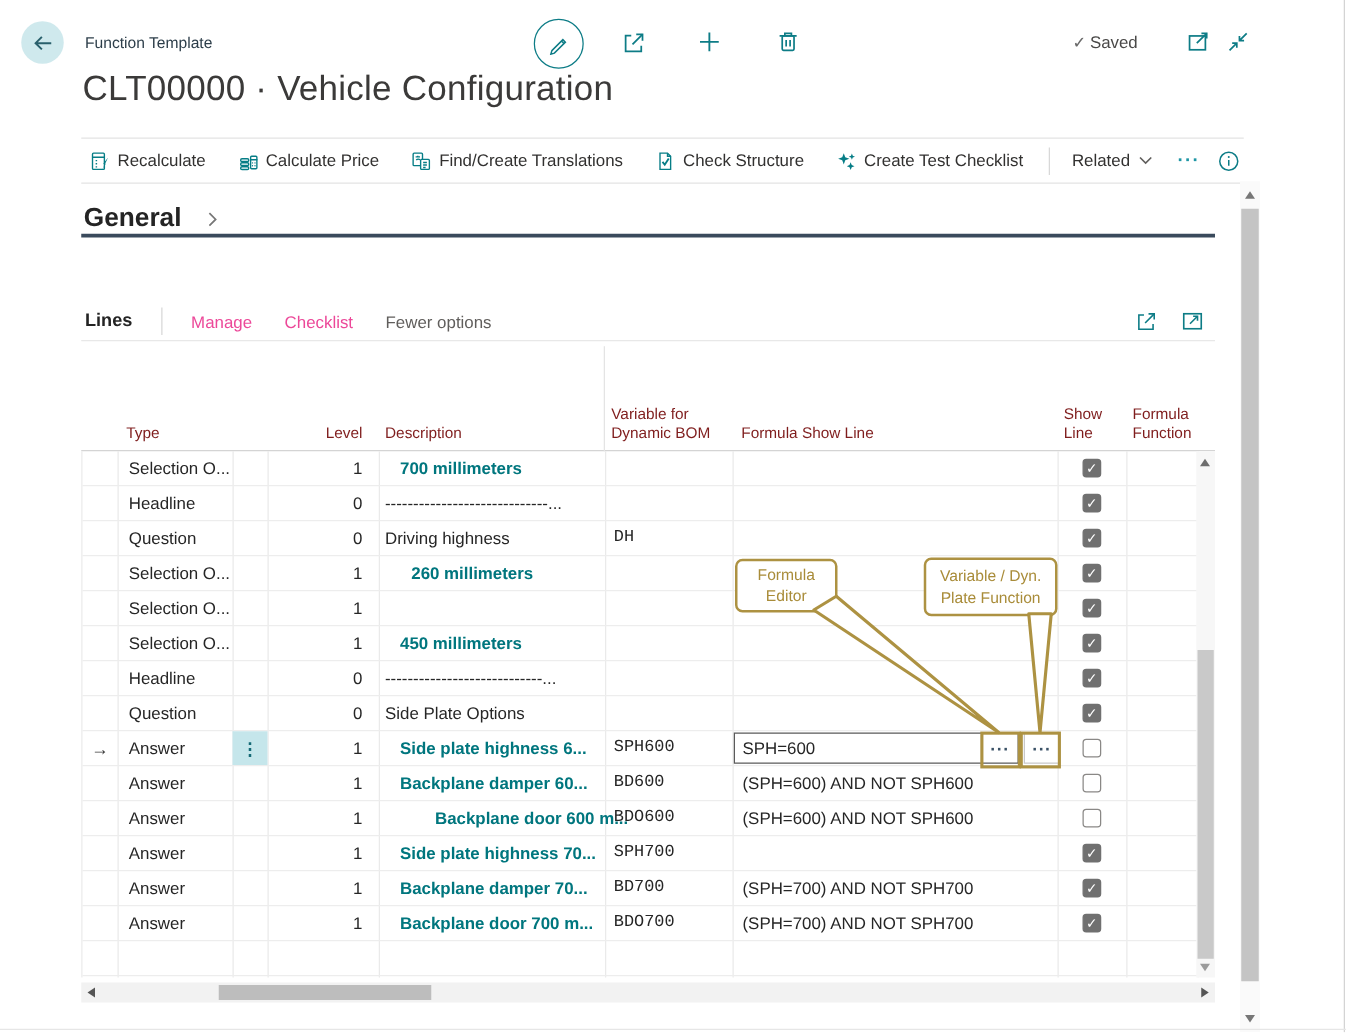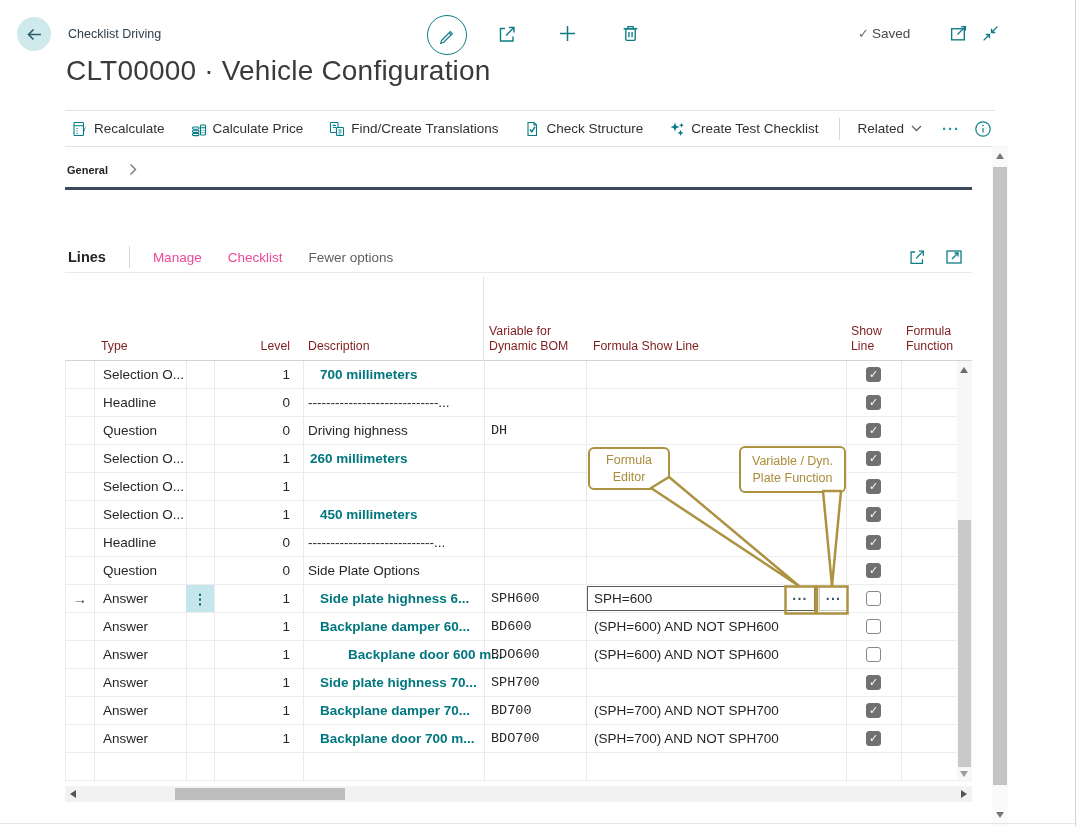--- a/index.html
+++ b/index.html
@@ -20,21 +20,21 @@
   
   .actionbar{left:65px;top:110px;width:930px;height:37px;border-top:1px solid #e3e3e3;border-bottom:1px solid #e3e3e3;display:flex;align-items:center;padding-left:7px;box-sizing:border-box;}
   .act{display:flex;align-items:center;gap:6px;font-size:13.5px;color:#323130;cursor:pointer;white-space:nowrap;}
   .act + .act{margin-left:26px;}
   .ab-sep{width:1px;height:22px;background:#d8d8d8;margin:0 18px 0 20px;}
   .related{display:flex;align-items:center;gap:7px;font-size:13.5px;color:#323130;cursor:pointer;text-align:right;}
   .ab-more{margin-left:20px;color:#1e96a5;font-size:15px;font-weight:bold;letter-spacing:1px;cursor:pointer;}
   .ab-info{margin-left:auto;margin-right:3px;cursor:pointer;}
 
   
-  .general-label{left:67px;top:163px;font-size:11px;font-weight:bold;color:#242424;display:flex;align-items:center;gap:21px;cursor:pointer;}
+  .general-label{left:67px;top:163px;font-size:21px;font-weight:bold;color:#242424;display:flex;align-items:center;gap:21px;cursor:pointer;}
   .dark-rule{left:65px;top:187px;width:907px;height:3px;background:#3a4a5c;}
   .lines-row{left:65px;top:242px;width:907px;height:30px;display:flex;align-items:center;}
   .lines-title{font-size:14.5px;font-weight:bold;color:#242424;margin-left:3px;}
   .l-sep{width:1px;height:22px;background:#d8d8d8;margin:0 23px;}
   .l-item{font-size:13.5px;color:#ec4899;cursor:pointer;margin-right:26px;}
   .l-item.muted{color:#605e5c;}
   .l-icons{margin-left:auto;display:flex;gap:17px;margin-right:8px;}
   .part-rule{left:65px;top:272px;width:907px;height:1px;background:#e8e8e8;}
 
   
@@ -89,21 +89,21 @@
 </head>
 <body>
 
 <div id="app">
 
   <div class="abs back-btn">
     <svg width="19" height="19" viewBox="0 0 19 19" fill="none" stroke="#2a606c" stroke-width="1.6">
         <path d="M16 9.5 H3.5 M8.5 4.5 L3.5 9.5 l5 5"></path>
       </svg>
   </div>
-  <div class="abs caption">Checklist Driving</div>
+  <div class="abs caption">Function Template</div>
   <div class="abs page-title">CLT00000 · Vehicle Configuration</div>
 
   <div class="abs pencil-btn">
     <svg width="18" height="18" viewBox="0 0 18 18" fill="none" stroke="#0d7c86" stroke-width="1.2">
         <path d="M3.5 14.5 L12.3 5.7 l2 2 L5.5 16.5 l-2.8.8 z M11.2 6.8 l2 2"></path>
       </svg>
   </div>
   <div class="abs hicon" style="left:496px;">
     <svg width="22" height="22" viewBox="0 0 22 22" fill="none" stroke="#0d7c86" stroke-width="1.4">
         <path d="M9 5.5 H4.5 V18 H17 v-4.5"></path>
@@ -293,21 +293,21 @@
         <div class="gcell c-show" style="left: 780px; width: 55px;">
           <span class="cb on">✓</span>
         </div>
         <div class="gcell c-ff" style="left: 835px; width: 57px;"></div>
       </div>
       <div class="grow" style="top: 84px;">
         <div class="gcell c-ind" style="left: 0px; width: 28px;"></div>
         <div class="gcell c-type" style="left: 28px; width: 92px;">Selection O...</div>
         <div class="gcell c-menu" style="left: 120px; width: 28px;"></div>
         <div class="gcell c-level" style="left: 148px; width: 89px;">1</div>
-        <div class="gcell c-desc link ind1" style="left: 227px; width: 181px;">260 millimeters</div>
+        <div class="gcell c-desc link ind1" style="left: 246px; width: 181px;">260 millimeters</div>
         <div class="gcell c-var" style="left: 418px; width: 102px;"></div>
         <div class="gcell c-form" style="left: 520px; width: 260px;"></div>
         <div class="gcell c-show" style="left: 780px; width: 55px;">
           <span class="cb on">✓</span>
         </div>
         <div class="gcell c-ff" style="left: 835px; width: 57px;"></div>
       </div>
       <div class="grow" style="top: 112px;">
         <div class="gcell c-ind" style="left: 0px; width: 28px;"></div>
         <div class="gcell c-type" style="left: 28px; width: 92px;">Selection O...</div>

